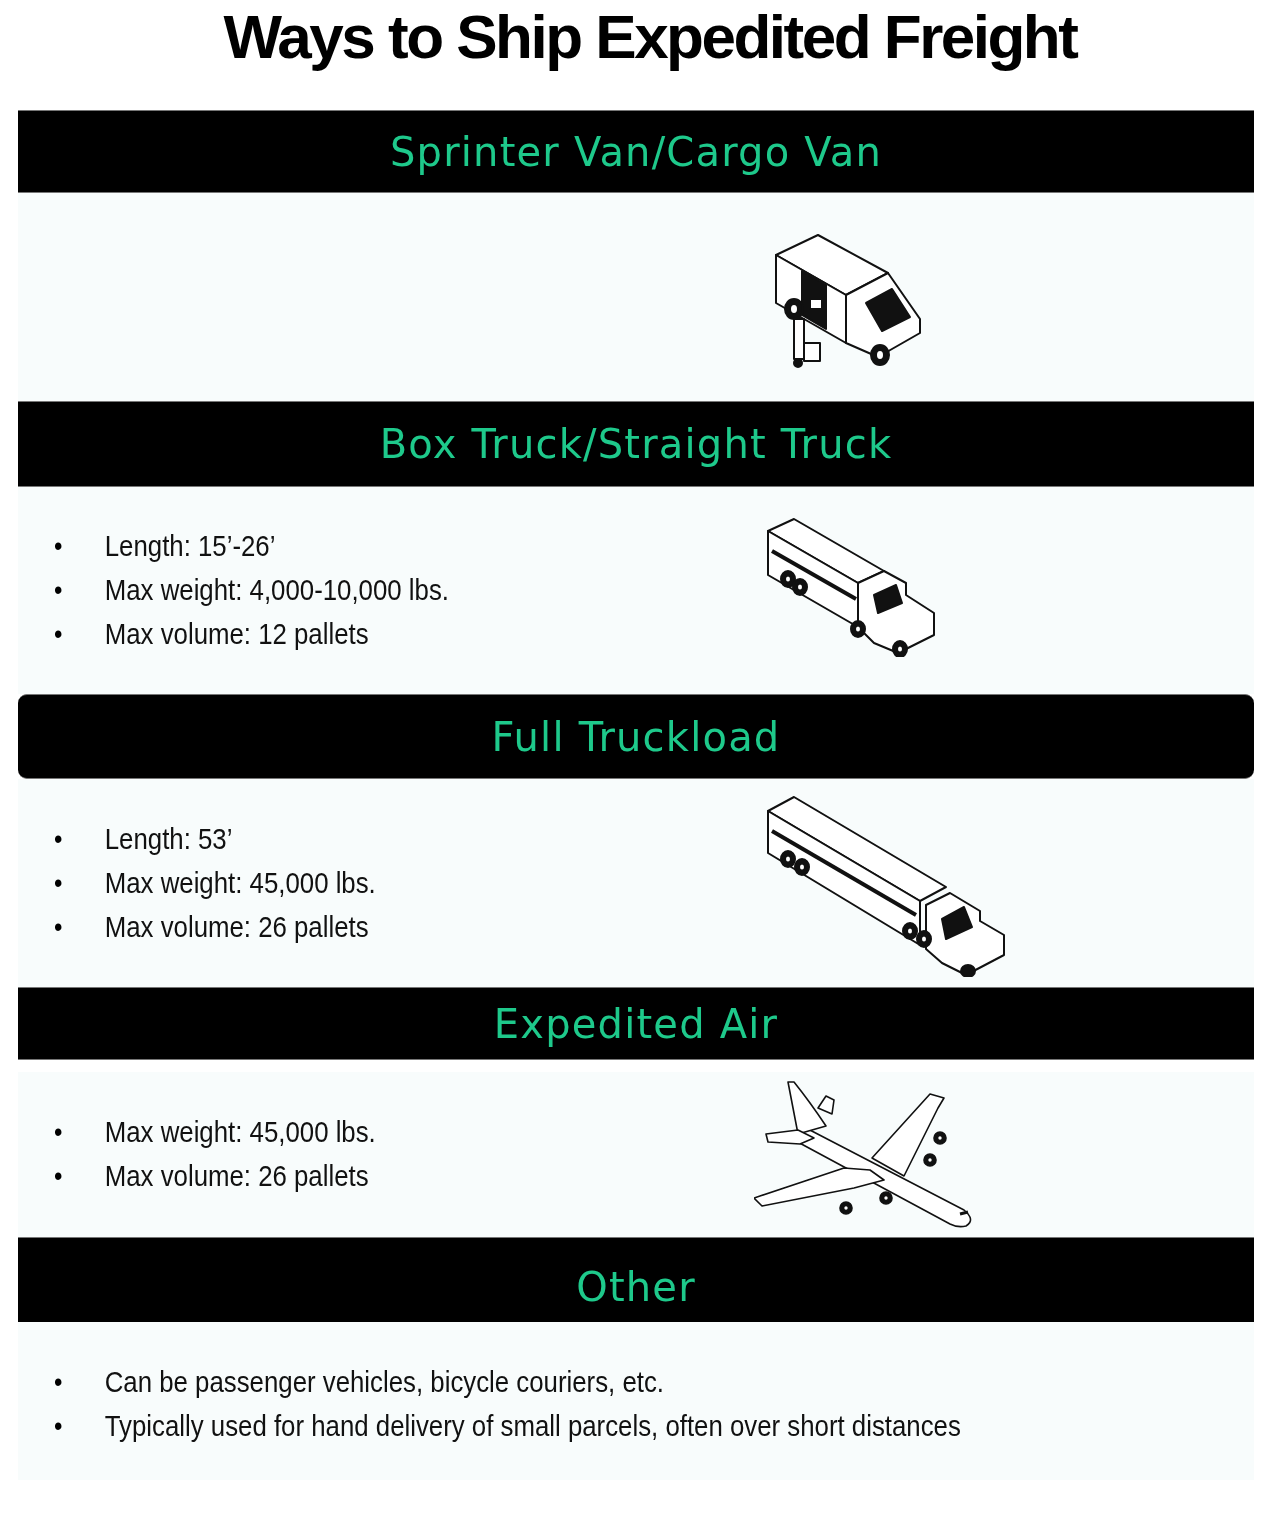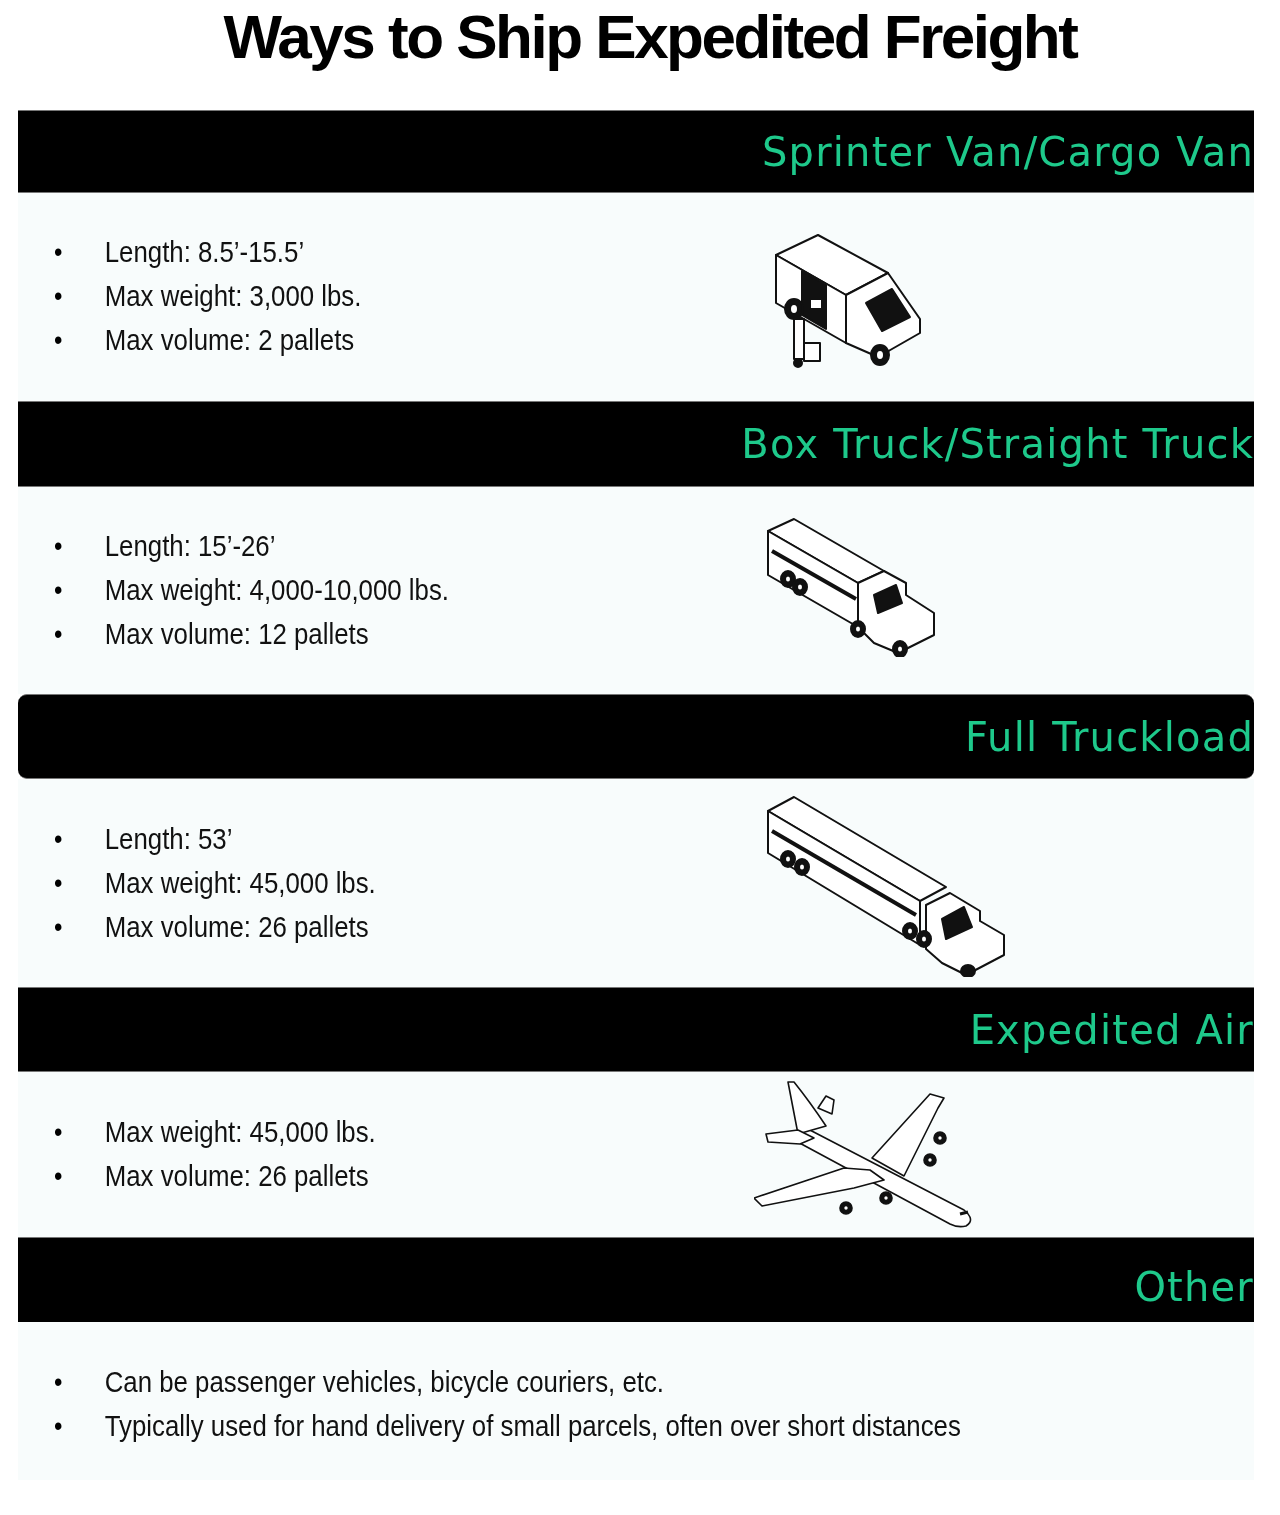--- a/index.html
+++ b/index.html
@@ -27,21 +27,21 @@
     .section-header {
       position: absolute;
       left: 18px;
       width: 1236px;
       background: #000;
       border-top: 1px solid #777;
       border-bottom: 1px solid #777;
       box-sizing: border-box;
       display: flex;
       align-items: center;
-      justify-content: flex-end;
+      justify-content: center;
     }
     .section-header span {
       color: #1ec98b;
       font-family: "DejaVu Sans", sans-serif;
       font-size: 40px;
       letter-spacing: 1.2px;
       line-height: 1;
     }
     .panel {
       position: absolute;
@@ -86,25 +86,20 @@
   </style>
 </head>
 <body>
 
 <div class="title">Ways to Ship Expedited Freight</div>
 
 <div class="section-header" style="top:110px;height:83px;">
   <span>Sprinter Van/Cargo Van</span>
 </div>
 <div class="panel" style="top:193px;height:208px;">
-  <ul class="bullets" style="top:37px;">
-    <li>Length: 8.5’-15.5’</li>
-    <li>Max weight: 3,000 lbs.</li>
-    <li>Max volume: 2 pallets</li>
-  </ul>
   <div class="illus" style="left:752px;top:38px;width:165px;height:142px;">
     <svg viewBox="0 0 165 142" fill="#fff" stroke="#111" stroke-width="2" stroke-linejoin="round">
 
       <polygon points="6,24 48,4 118,42 76,64"></polygon>
 
       <polygon points="6,24 76,64 76,112 6,72"></polygon>
 
       <polygon points="76,64 118,42 150,88 150,102 108,126 76,112"></polygon>
 
       <polygon points="96,72 122,58 140,86 112,100" fill="#111"></polygon>
@@ -175,21 +170,21 @@
       <ellipse cx="36" cy="72" rx="3" ry="3.5" fill="#fff"></ellipse>
       <ellipse cx="144" cy="136" rx="7" ry="8" fill="#111"></ellipse>
       <ellipse cx="144" cy="136" rx="3" ry="3.5" fill="#fff"></ellipse>
       <ellipse cx="158" cy="144" rx="7" ry="8" fill="#111"></ellipse>
       <ellipse cx="158" cy="144" rx="3" ry="3.5" fill="#fff"></ellipse>
       <ellipse cx="202" cy="176" rx="7" ry="6" fill="#111"></ellipse>
     </svg>
   </div>
 </div>
 
-<div class="section-header" style="top:987px;height:85px;">
+<div class="section-header" style="top:987px;height:73px;">
   <span>Expedited Air</span>
 </div>
 <div class="panel" style="top:1072px;height:165px;">
   <ul class="bullets" style="top:38px;">
     <li>Max weight: 45,000 lbs.</li>
     <li>Max volume: 26 pallets</li>
   </ul>
   <div class="illus" style="left:736px;top:6px;width:226px;height:152px;">
     <svg viewBox="0 0 226 152" fill="#fff" stroke="#111" stroke-width="1.6" stroke-linejoin="round">
 

